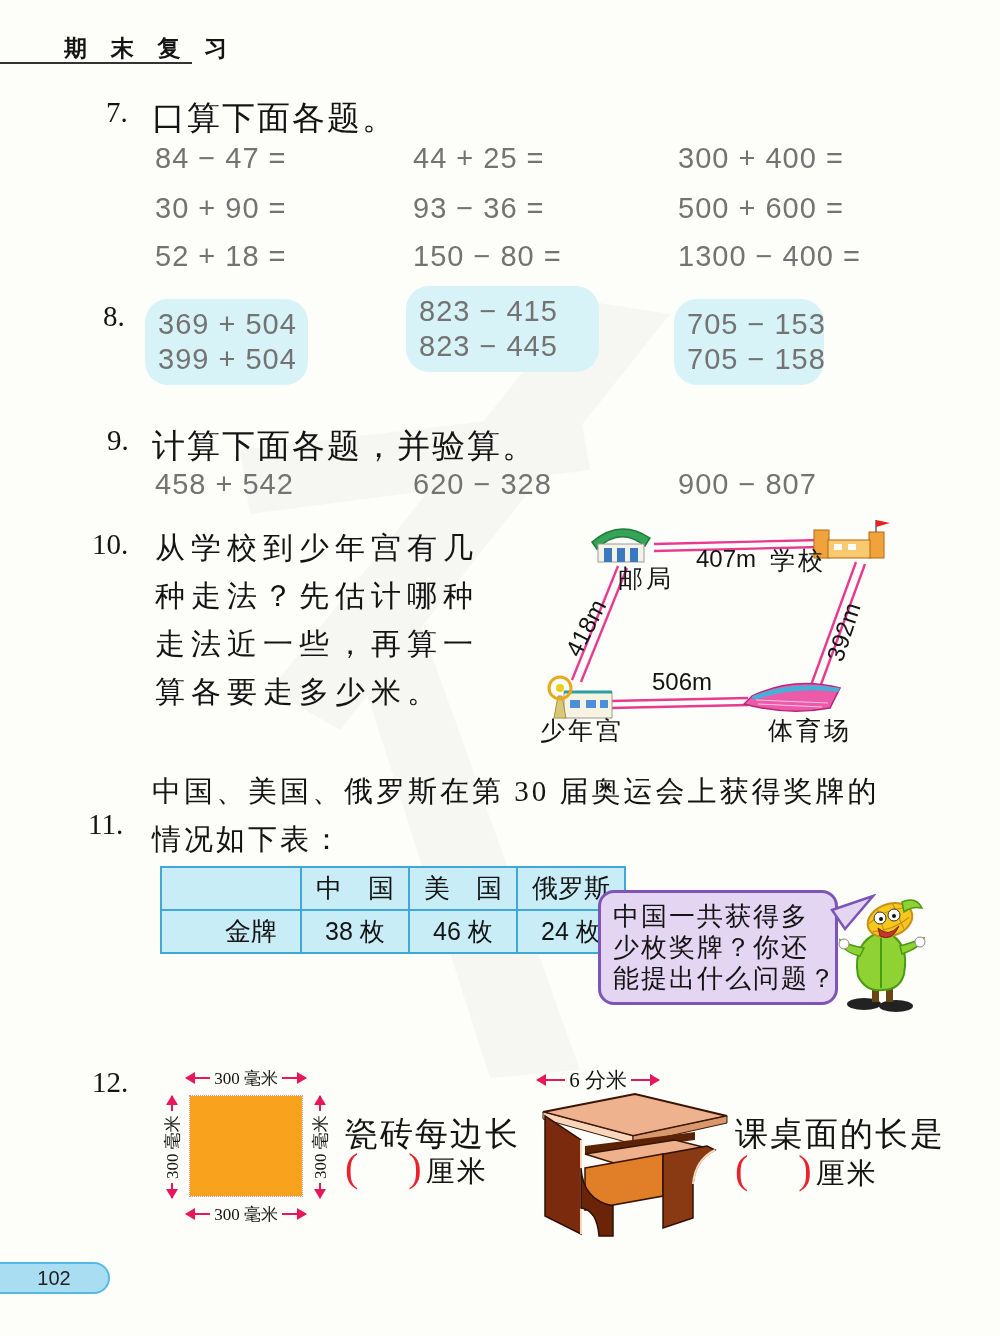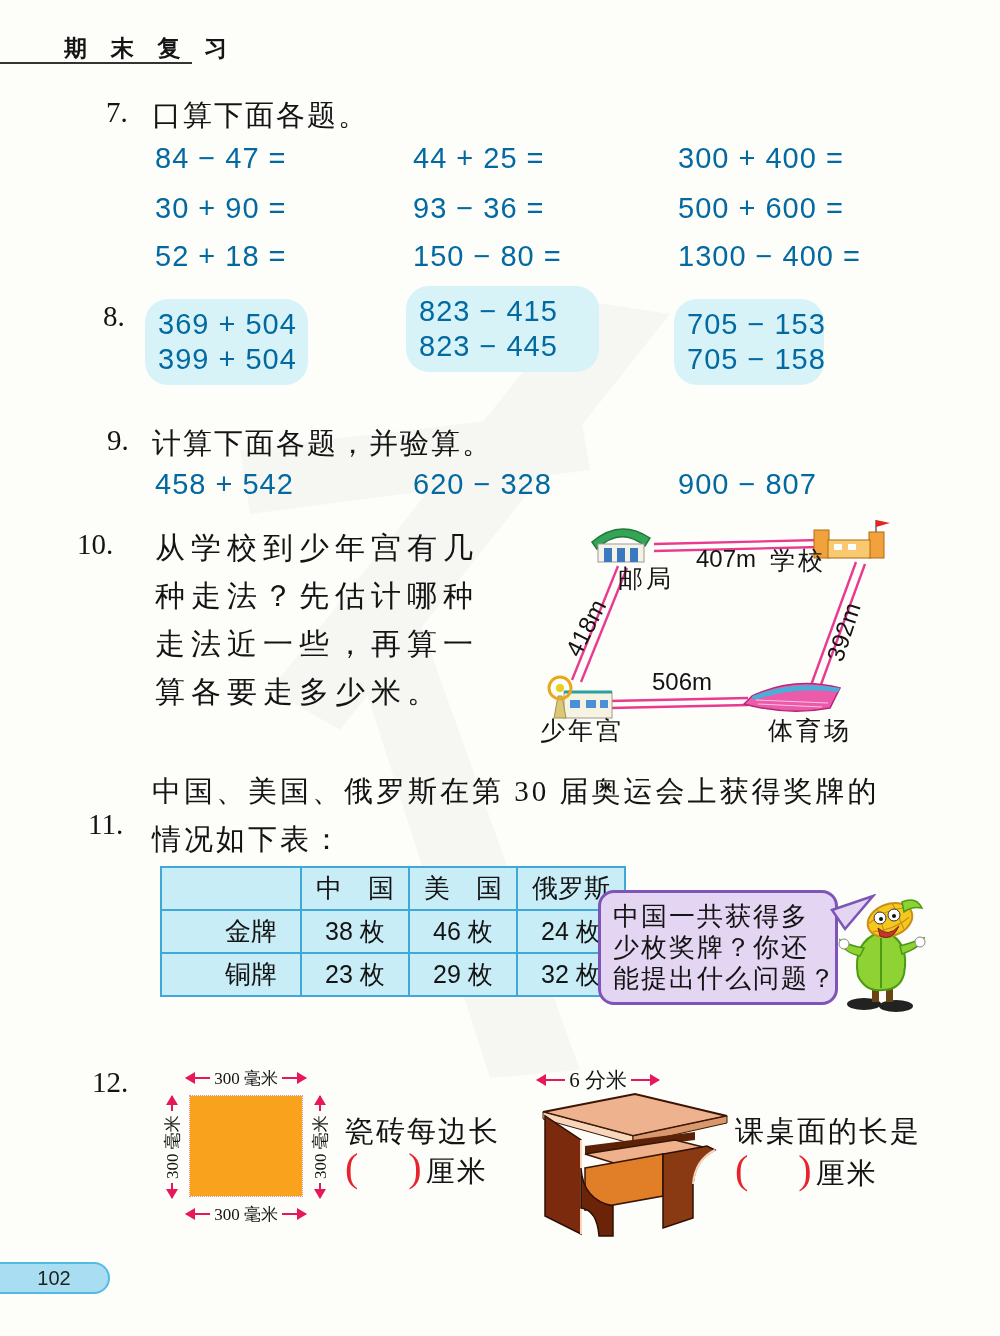--- a/index.html
+++ b/index.html
@@ -4,23 +4,23 @@
 <style>
   html,body { margin:0; padding:0; }
   body {
     width:1000px; height:1336px; position:relative; overflow:hidden;
     background:#fdfdfa; color:#141414;
     font-family:"Liberation Serif","DejaVu Serif",serif;
   }
   .abs { position:absolute; }
   .expr {
     font-family:"Liberation Sans","DejaVu Sans",sans-serif;
-    font-size:29px; color:#0369a1; letter-spacing:1px; white-space:nowrap;
-  }
-  .cjk { font-size:29px; letter-spacing:2px; white-space:nowrap; }
+    font-size:29px; color:#737373; letter-spacing:1px; white-space:nowrap;
+  }
+  .cjk { font-size:33px; letter-spacing:2px; white-space:nowrap; }
   .probnum { font-size:29px; font-family:"Liberation Serif",serif; }
   .hl-box {
     background:#d8f3f8; display:flex; flex-direction:column;
     justify-content:space-between; padding:9px 13px; box-sizing:border-box;border-radius:23px;
   }
   .p10line { font-size:30px; letter-spacing:6px; white-space:nowrap; }
   
   .map-label { position:absolute; font-size:25px; letter-spacing:3px; white-space:nowrap; }
   .map-dist { position:absolute; font-family:"Liberation Sans","DejaVu Sans",sans-serif; font-size:24px; white-space:nowrap; }
   
@@ -106,21 +106,21 @@
   <div class="expr">705 − 153</div>
   <div class="expr">705 − 158</div>
 </div>
 
 <div class="abs probnum" style="left:107px;top:424px">9.</div>
 <div class="abs cjk" style="left:152px;top:424px">计算下面各题，并验算。</div>
 <div class="abs expr" style="left:155px;top:468px">458 + 542</div>
 <div class="abs expr" style="left:413px;top:468px">620 − 328</div>
 <div class="abs expr" style="left:678px;top:468px">900 − 807</div>
 
-<div class="abs probnum" style="left:77px;top:528px">10.</div>
+<div class="abs probnum" style="left:92px;top:528px">10.</div>
 <div class="abs p10line" style="left:155px;top:528px">从学校到少年宫有几</div>
 <div class="abs p10line" style="left:155px;top:576px">种走法？先估计哪种</div>
 <div class="abs p10line" style="left:155px;top:624px">走法近一些，再算一</div>
 <div class="abs p10line" style="left:155px;top:672px">算各要走多少米。</div>
 
 <div class="abs" style="left:538px;top:518px;width:452px;height:238px">
   <svg width="452" height="238">
 
     <g stroke="#ea3a90" stroke-width="2.4">
       <line x1="116" y1="26" x2="282" y2="22"></line>
@@ -189,26 +189,20 @@
     <th class="c0"></th>
     <th class="c1">中　国</th>
     <th class="c2">美　国</th>
     <th class="c3">俄罗斯</th>
   </tr>
   <tr>
     <th class="c0">金牌</th>
     <td>38 枚</td>
     <td>46 枚</td>
     <td>24 枚</td>
-  </tr>
-  <tr>
-    <th class="c0">铜牌</th>
-    <td>23 枚</td>
-    <td>29 枚</td>
-    <td>32 枚</td>
   </tr>
 </tbody>
   </table>
 
 <div class="abs bubble" style="left:598px;top:890px">
   <div>中国一共获得多</div>
   <div>少枚奖牌？你还</div>
   <div>能提出什么问题？</div>
 </div>
 <svg class="abs" style="left:830px;top:894px" width="46" height="42">

